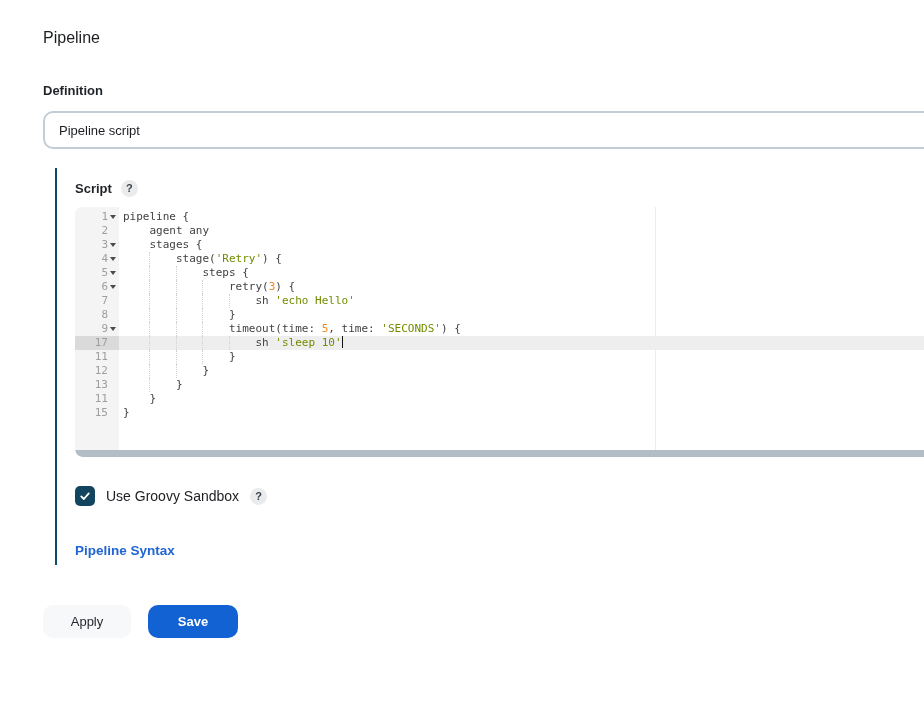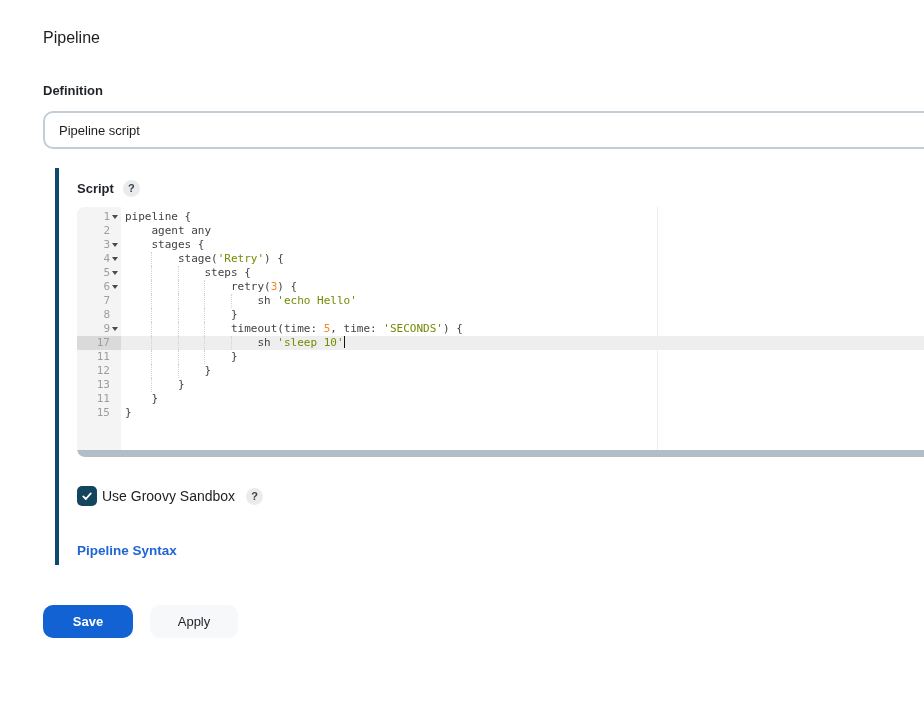--- a/index.html
+++ b/index.html
@@ -30,21 +30,21 @@
     border-radius: 10px;
     display: flex; align-items: center;
     padding-left: 14px;
     font-size: 13px; color: #1c1e21;
     background: #fff;
     cursor: pointer;
   }
 
   .config-section {
     margin: 19px 0 0 55px;
-    border-left: 4px solid #0c4a6e;
+    border-left: 2px solid #0c4a6e;
     padding: 10px 0 6px 18px;
   }
   .script-head { display: flex; align-items: center; gap: 9px; height: 20px; }
   .script-label { font-size: 13px; font-weight: 600; color: #1f2328; }
   .help-badge {
     width: 17px; height: 17px; border-radius: 50%;
     background: #e9ebed; color: #39424a;
     font-size: 11px; font-weight: 700;
     display: flex; align-items: center; justify-content: center;
     cursor: pointer; user-select: none;
@@ -106,21 +106,21 @@
   }
 
   
   .sandbox-row { display: flex; align-items: center; margin-top: 29px; height: 20px; }
   .checkbox {
     width: 20px; height: 20px; border-radius: 5px;
     background: #13465e;
     display: flex; align-items: center; justify-content: center;
     cursor: pointer; flex: none;
   }
-  .sandbox-label { margin-left: 5px; font-size: 14px; color: #1c1e21; }
+  .sandbox-label { margin-left: 11px; font-size: 14px; color: #1c1e21; }
   .sandbox-row .help-badge { margin-left: 11px; }
 
   .syntax-link {
     display: inline-block;
     margin-top: 37px;
     font-size: 13.5px; font-weight: 600;
     color: #2065d4; text-decoration: none; cursor: pointer; text-align: center;
   }
 
   
@@ -275,17 +275,17 @@
       </span>
       <span class="sandbox-label">Use Groovy Sandbox</span>
       <span class="help-badge">?</span>
     </div>
 
     <a class="syntax-link">Pipeline Syntax</a>
 
   </div>
 
   <div class="actions">
+    <button class="btn btn-apply">Apply</button>
     <button class="btn btn-save">Save</button>
-    <button class="btn btn-apply">Apply</button>
   </div>
 
 </div>
 
 </body></html>

